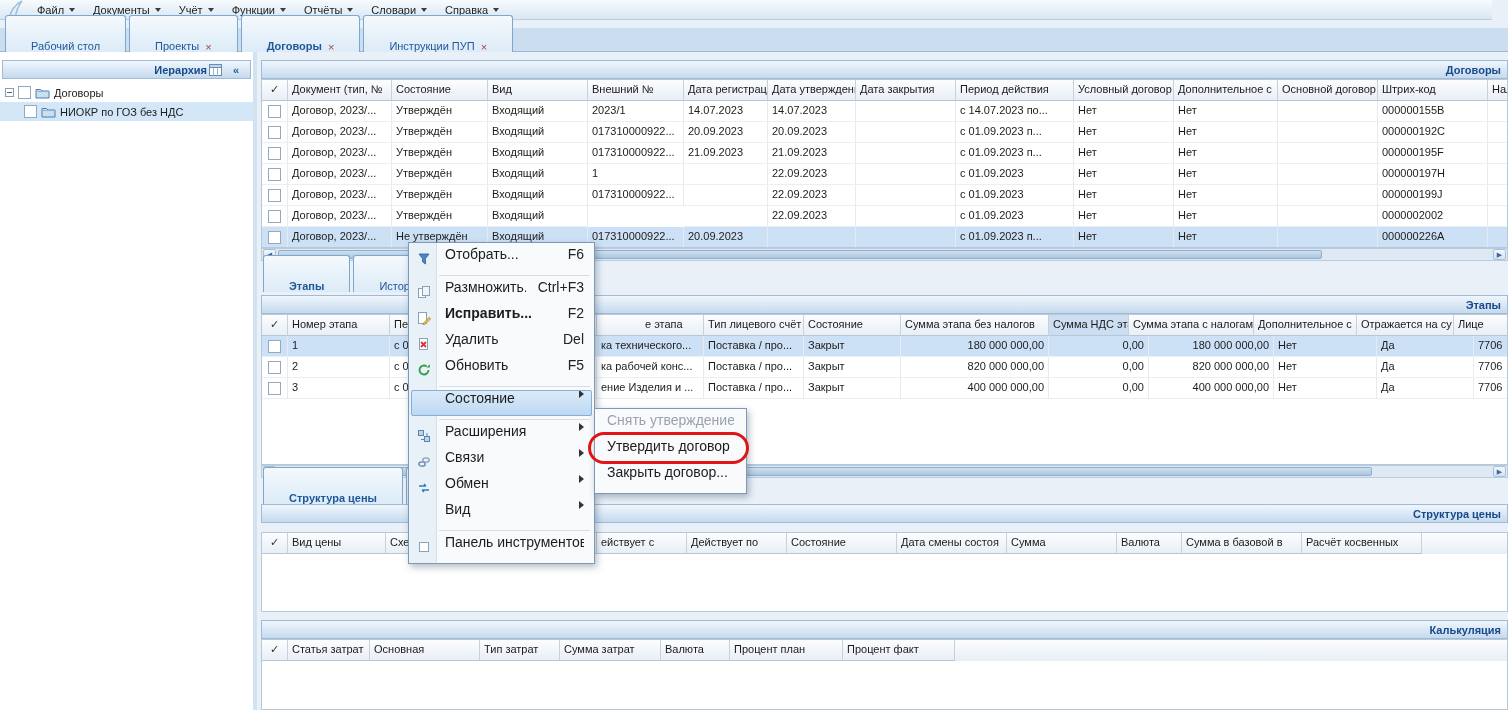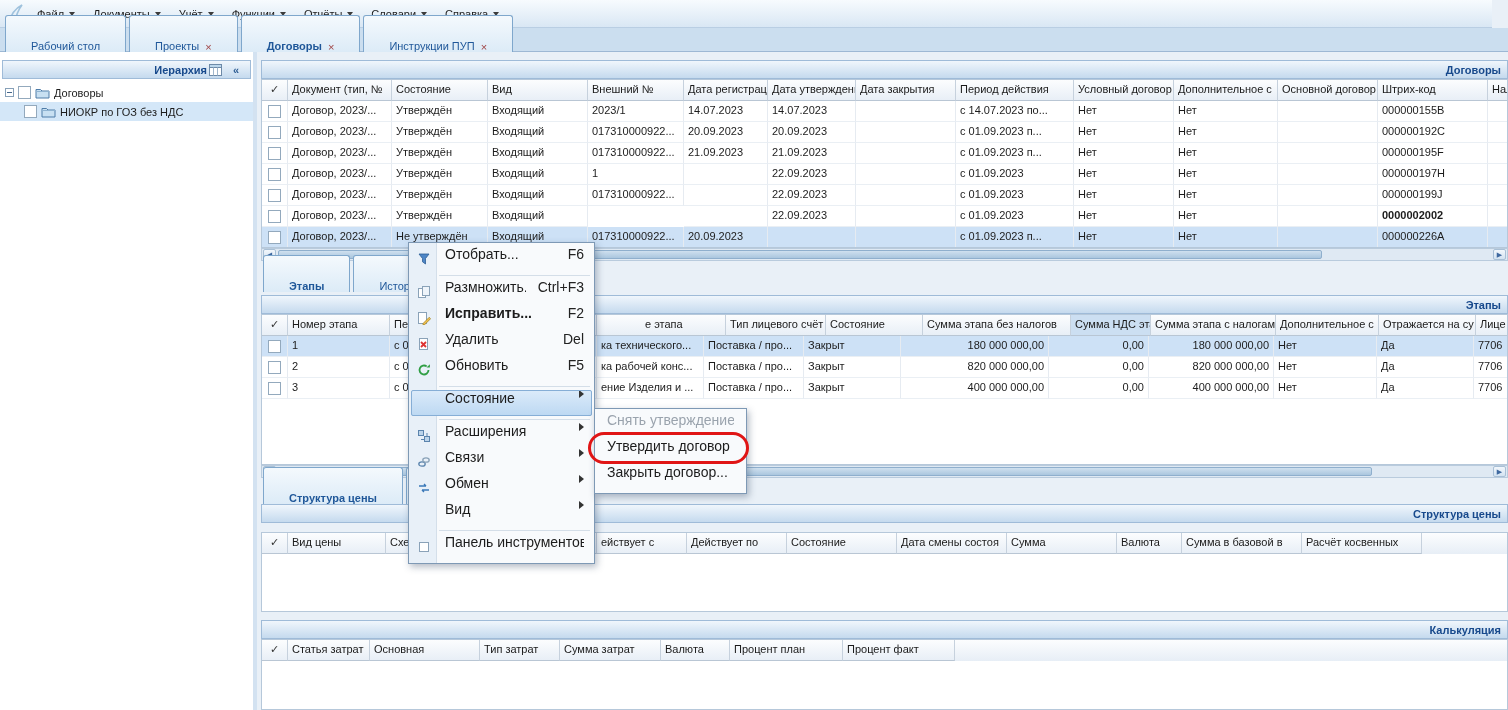--- a/index.html
+++ b/index.html
@@ -1,20 +1,20 @@
 <!DOCTYPE html>
 <html><head>
 <meta charset="utf-8">
 <style>
   *{box-sizing:border-box;margin:0;padding:0}
   html,body{width:1508px;height:710px;overflow:hidden}
   body{font-family:"Liberation Sans","DejaVu Sans",sans-serif;font-size:11px;color:#1c1c1c;background:#e9f0f7;position:relative}
 
   
-  .menubar{position:absolute;left:0;top:0;right:16px;height:28px;background:linear-gradient(#f7fbfe,#d9e7f4);border-bottom:1px solid #b9cee3;display:flex;align-items:center;padding-left:4px}
+  .menubar{position:absolute;left:0;top:0;right:16px;height:20px;background:linear-gradient(#f7fbfe,#d9e7f4);border-bottom:1px solid #b9cee3;display:flex;align-items:center;padding-left:4px}
   .logo{width:22px;height:22px;display:inline-flex;align-items:center;justify-content:center;margin-right:2px}
   #menubar-items{display:flex;align-items:center}
   .mb-item{display:flex;align-items:center;gap:5px;padding:5px 9px;cursor:default}
   .arr{width:0;height:0;border-left:3.5px solid transparent;border-right:3.5px solid transparent;border-top:4px solid #3c3c3c}
 
   
   .tabbar{position:absolute;left:0;top:28px;right:0;height:24px;background:#cbdeef;border-bottom:1px solid #9db8d4;display:flex;align-items:flex-end;padding-left:5px;gap:3px}
   .tab{height:37px;margin-bottom:-1px;display:inline-flex;align-items:flex-end;gap:6px;padding:0 25px;border:1px solid #7fa7cc;border-bottom:none;border-radius:3px 3px 0 0;background:linear-gradient(#f4f9fd,#dcebf7);color:#1f5799;white-space:nowrap}
   .tab.active .tlbl{font-weight:bold}
   .tab .tx{color:#a04444;font-size:11px;line-height:10px;cursor:default}
@@ -309,21 +309,21 @@
           <div class="td" style="width: 96px;">Утверждён</div>
           <div class="td" style="width: 100px;">Входящий</div>
           <div class="td" style="width: 96px; margin-top: 40px;">230823/0514/...</div>
           <div class="td" style="width: 84px;"></div>
           <div class="td" style="width: 88px;">22.09.2023</div>
           <div class="td" style="width: 100px;"></div>
           <div class="td" style="width: 118px;">с 01.09.2023</div>
           <div class="td" style="width: 100px;">Нет</div>
           <div class="td" style="width: 104px;">Нет</div>
           <div class="td" style="width: 100px;"></div>
-          <div class="td" style="width: 110px; font-weight: bold;">0000002002</div>
+          <div class="td" style="width: 110px;">0000002002</div>
           <div class="td" style="width: 60px;"></div>
         </div>
         <div class="trow selected">
           <div class="td ckc" style="width: 26px;">
             <span class="cbx"></span>
           </div>
           <div class="td" style="width: 104px;">Договор, 2023/...</div>
           <div class="td" style="width: 96px;">Не утверждён</div>
           <div class="td" style="width: 100px;">Входящий</div>
           <div class="td" style="width: 96px;">017310000922...</div>
@@ -353,21 +353,21 @@
         </div>
       </div>
     <div class="panel-header abs st-head">
         <span>Этапы</span>
       </div>
     <div class="table abs st-table">
         <div class="thead">
           <div class="th ck" style="width: 26px;">✓</div>
           <div class="th" style="width: 102px;">Номер этапа</div>
           <div class="th" style="width: 207px;">Пер</div>
-          <div class="th" style="width: 129px; padding-left: 48px;">е этапа</div>
+          <div class="th" style="width: 107px; padding-left: 48px;">е этапа</div>
           <div class="th" style="width: 100px;">Тип лицевого счёт</div>
           <div class="th" style="width: 97px;">Состояние</div>
           <div class="th" style="width: 148px;">Сумма этапа без налогов</div>
           <div class="th hl" style="width: 80px; text-align: right;">Сумма НДС этапа</div>
           <div class="th" style="width: 125px;">Сумма этапа с налогами</div>
           <div class="th" style="width: 103px;">Дополнительное с</div>
           <div class="th" style="width: 97px;">Отражается на су</div>
           <div class="th" style="width: 80px;">Лице</div>
         </div>
         <div class="trow selected">

